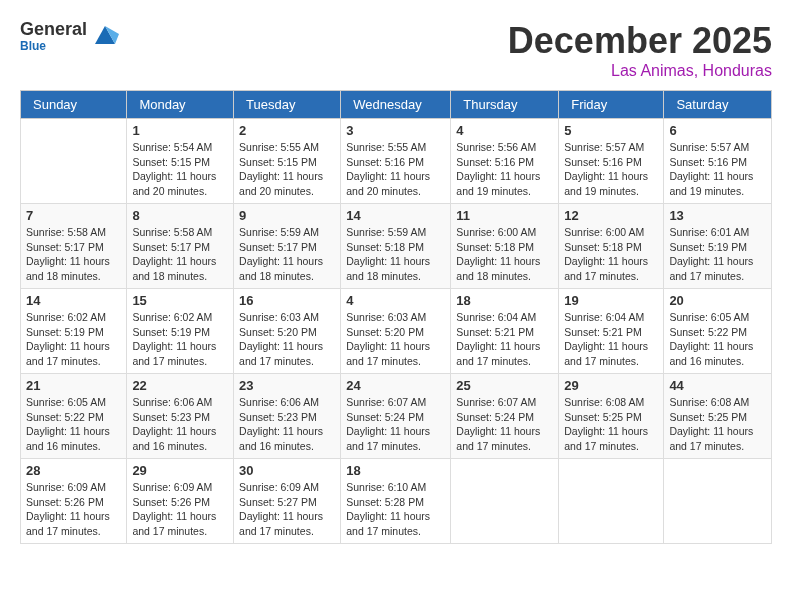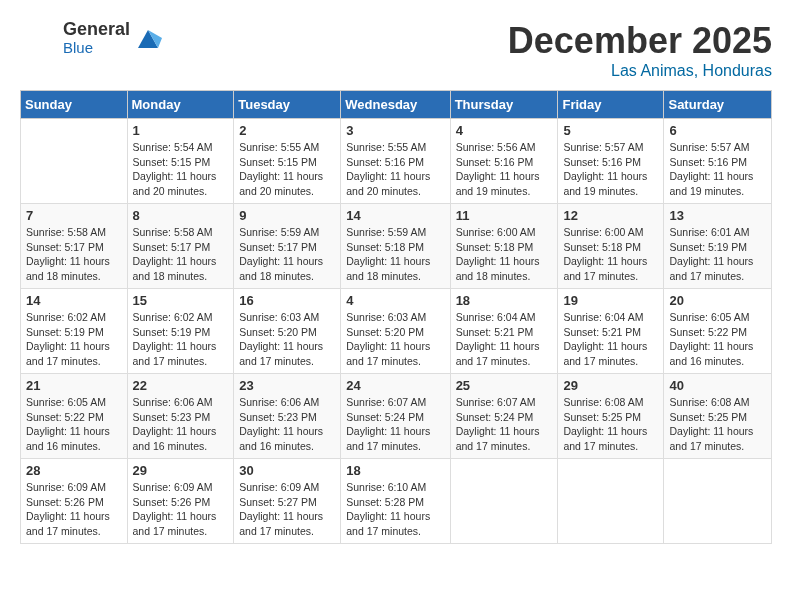--- a/index.html
+++ b/index.html
@@ -11,65 +11,64 @@
       padding: 20px;
     }
     .header {
       display: flex;
       align-items: flex-start;
       justify-content: space-between;
       margin-bottom: 10px;
     }
     .logo {
       display: flex;
-      align-items: center;
-      margin-left: 43px;
+      align-items: flex-start;
     }
     .logo-text {
       display: flex;
       flex-direction: column;
       line-height: 1.1;
     }
     .logo-general {
       font-size: 18px;
       font-weight: bold;
       color: #333;
     }
     .logo-blue {
-      font-size: 15px;
-      font-weight: normal;
+      font-size: 12px;
+      font-weight: bold;
       color: #1a6bb5;
     }
     .logo-icon {
       width: 28px;
       height: 28px;
       margin-left: 4px;
     }
     .title-block {
       text-align: right;
     }
     .month-title {
       font-size: 36px;
       font-weight: bold;
       color: #333;
     }
     .location-title {
       font-size: 16px;
-      color: #0369a1;
+      color: #a21caf;
     }
     table {
       width: 100%;
       border-collapse: collapse;
     }
     thead tr th {
       background-color: #2a6db5;
       color: #fff;
-      padding: 6px 4px;
+      padding: 6px 12px;
       font-size: 13px;
-      font-weight: bold;
+      font-weight: normal;
       text-align: left;
       border: 1px solid #ccc;
     }
     tbody tr td {
       vertical-align: top;
       padding: 4px 5px;
       border: 1px solid #ddd;
       font-size: 10.5px;
       color: #333;
       height: 85px;
@@ -231,21 +230,21 @@
         </td>
         <td>
           <div class="day-number">25</div>
           <div class="cell-info">Sunrise: 6:07 AM<br>Sunset: 5:24 PM<br>Daylight: 11 hours<br>and 17 minutes.</div>
         </td>
         <td>
           <div class="day-number">29</div>
           <div class="cell-info">Sunrise: 6:08 AM<br>Sunset: 5:25 PM<br>Daylight: 11 hours<br>and 17 minutes.</div>
         </td>
         <td>
-          <div class="day-number">40</div>
+          <div class="day-number">44</div>
           <div class="cell-info">Sunrise: 6:08 AM<br>Sunset: 5:25 PM<br>Daylight: 11 hours<br>and 17 minutes.</div>
         </td>
       </tr>
       <tr>
         <td>
           <div class="day-number">28</div>
           <div class="cell-info">Sunrise: 6:09 AM<br>Sunset: 5:26 PM<br>Daylight: 11 hours<br>and 17 minutes.</div>
         </td>
         <td>
           <div class="day-number">29</div>

